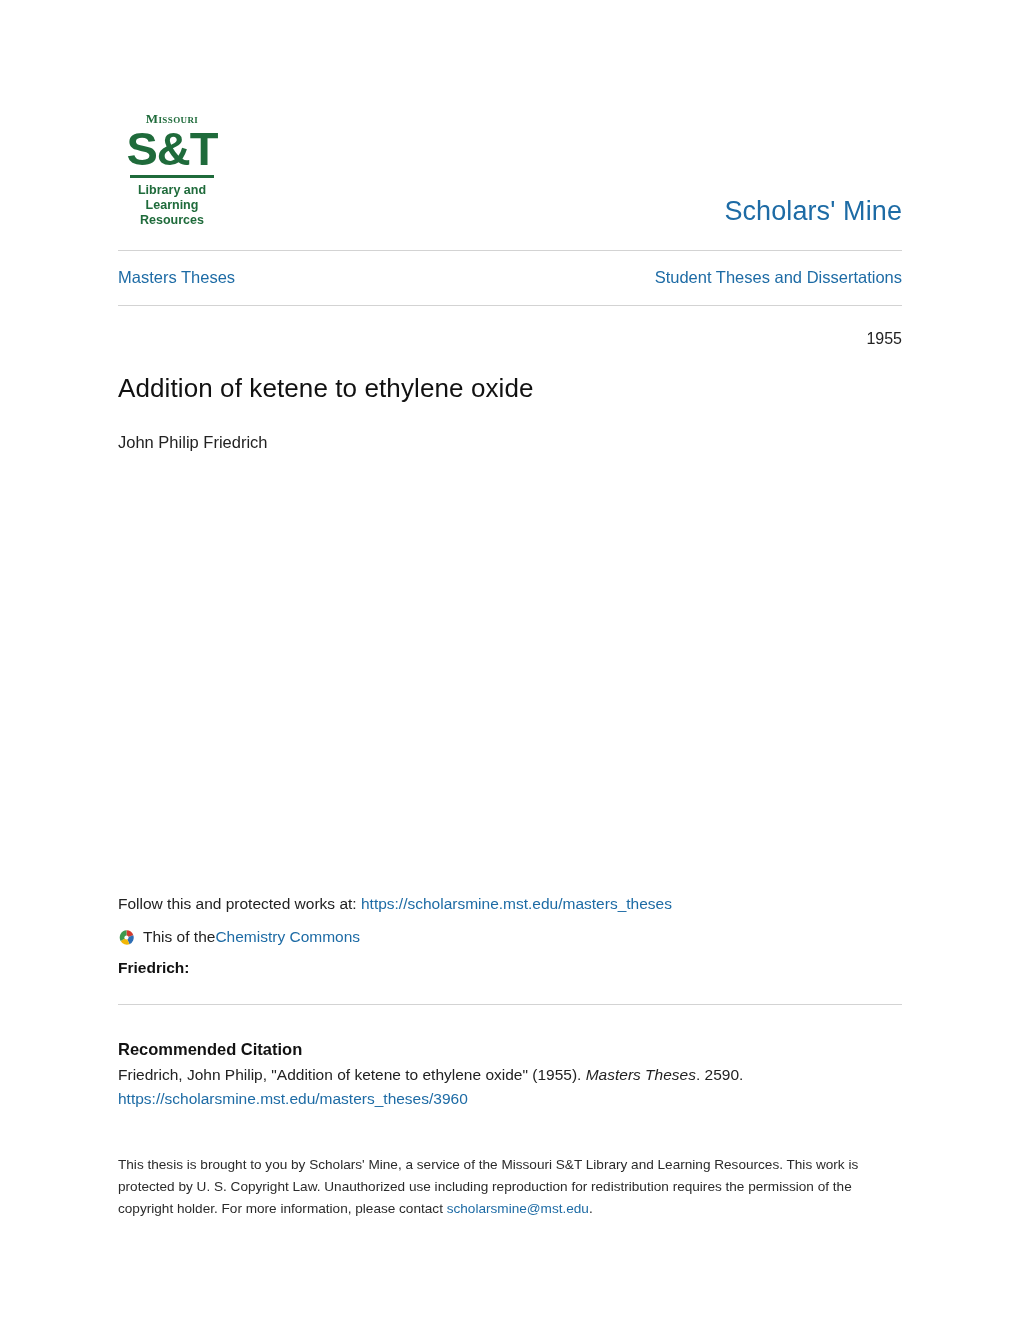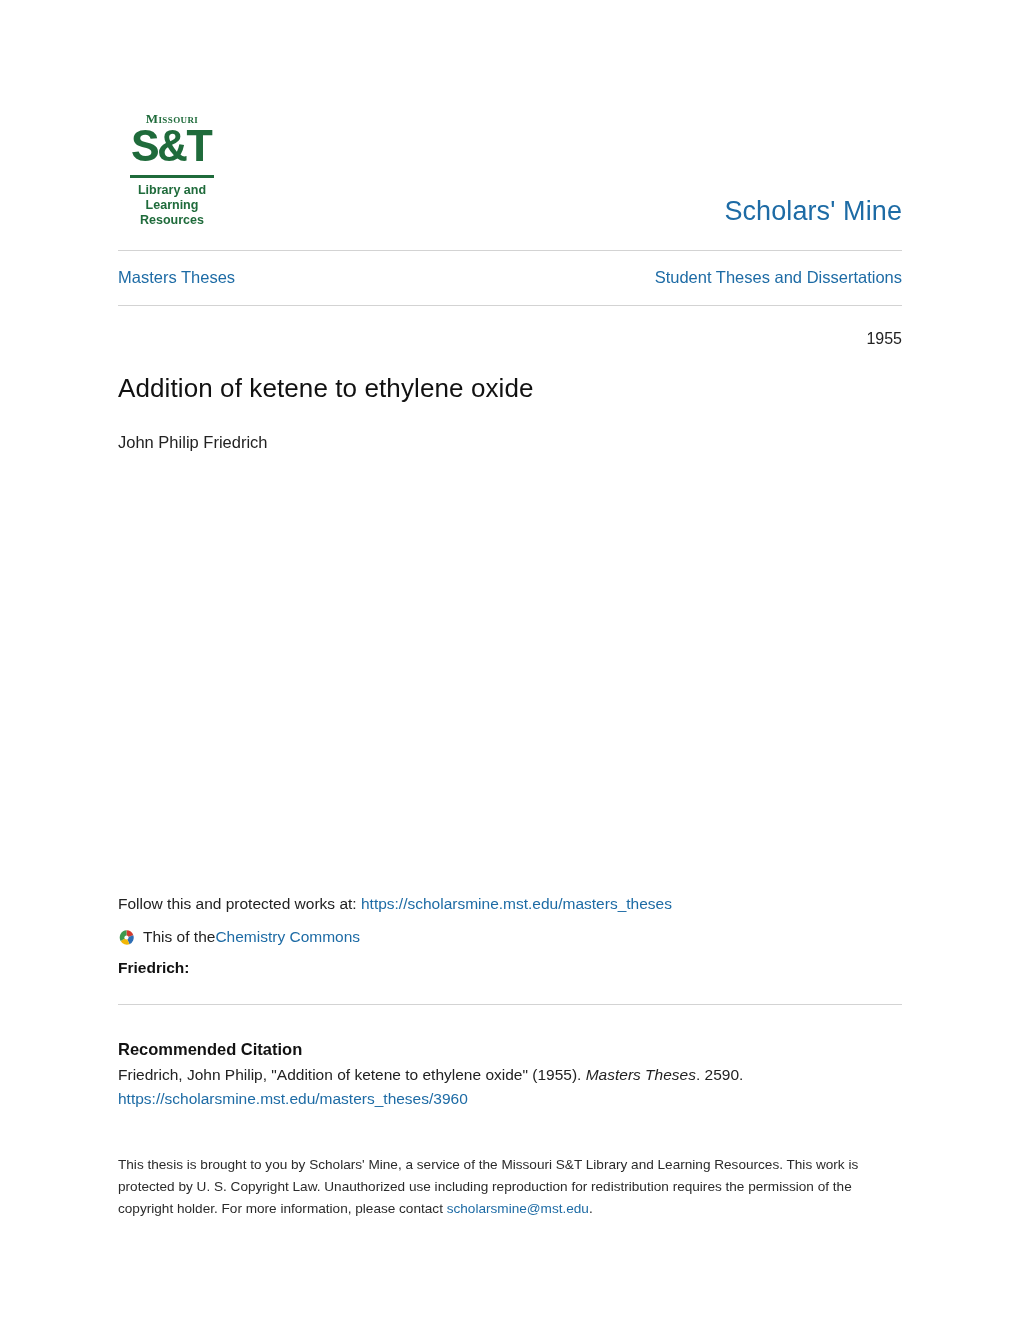--- a/index.html
+++ b/index.html
@@ -46,21 +46,21 @@
   .logo-missouri {
     font-family: "Liberation Serif", serif;
     font-size: 13px;
     letter-spacing: 0.4px;
     color: #1f6b3b;
     font-variant: small-caps;
     font-weight: bold;
     margin-top: 2px;
   }
   .logo-st {
-    font-family: Liberation Mono, monospace;
+    font-family: Liberation Sans, sans-serif;
     font-size: 47px;
     font-weight: bold;
     color: #1f6b3b;
     letter-spacing: -1px;
     line-height: 0.98;
     margin-top: 1px;
   }
   .logo-rule {
     width: 84px;
     height: 3px;

